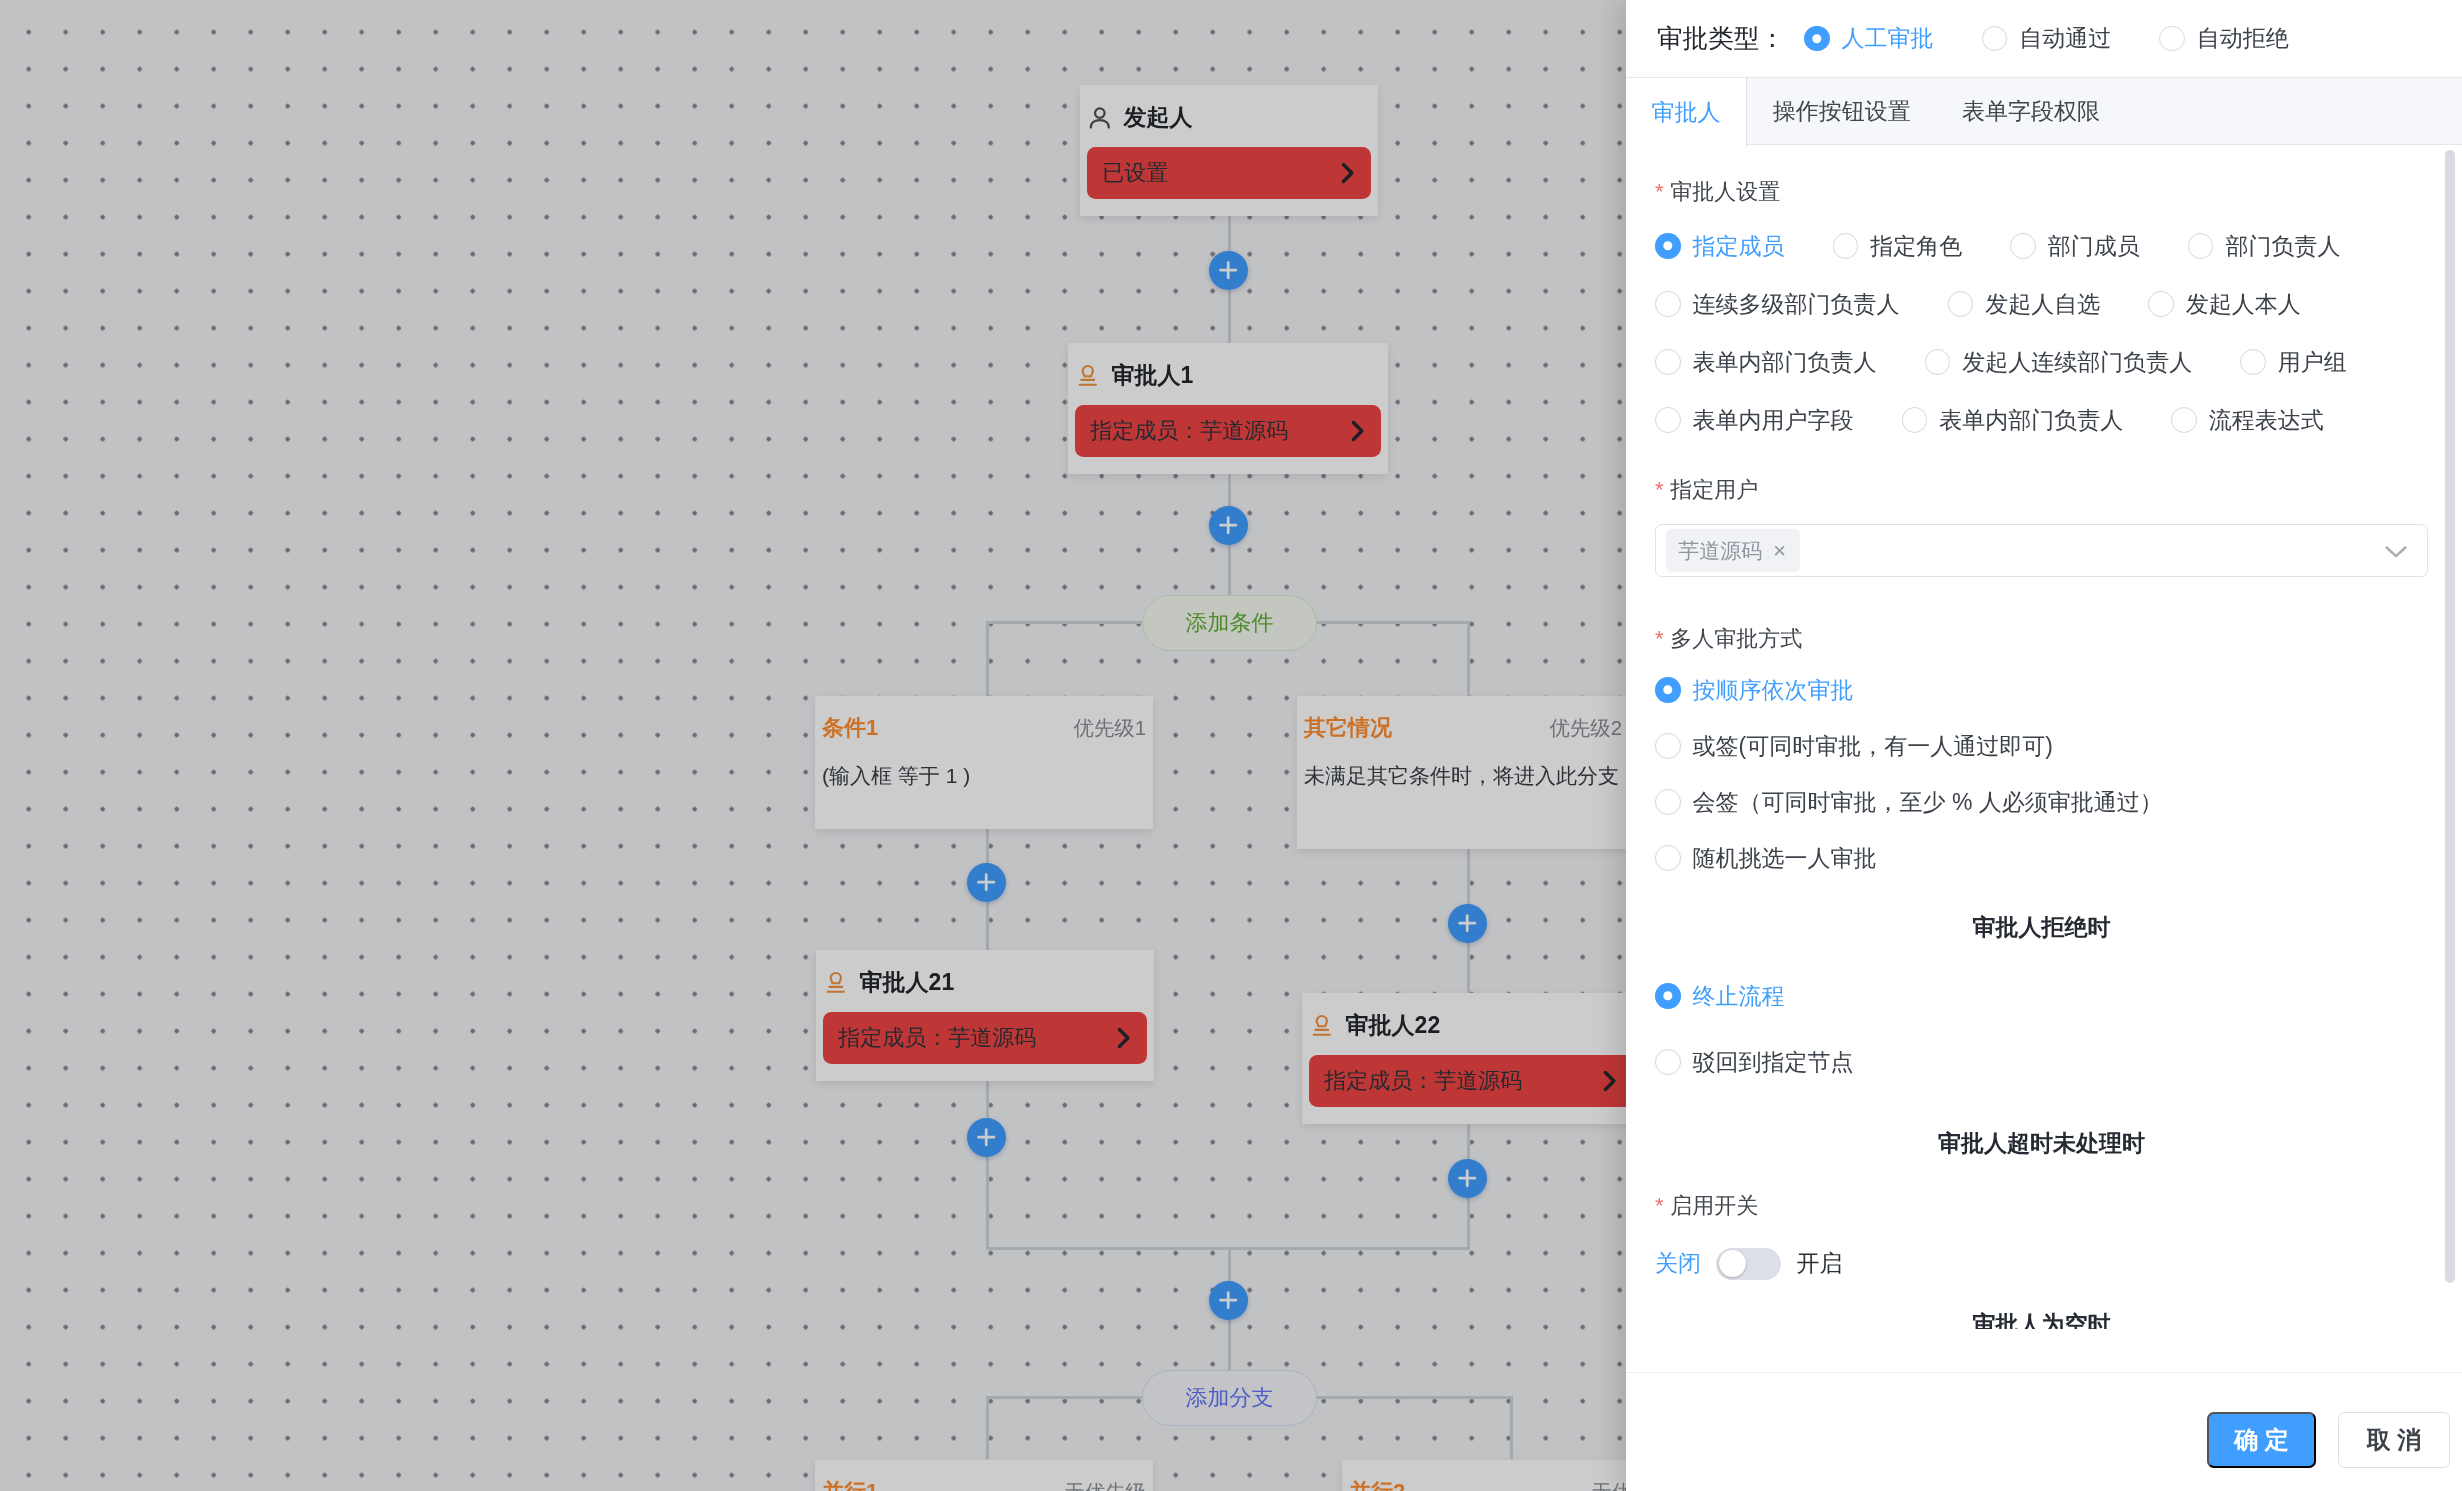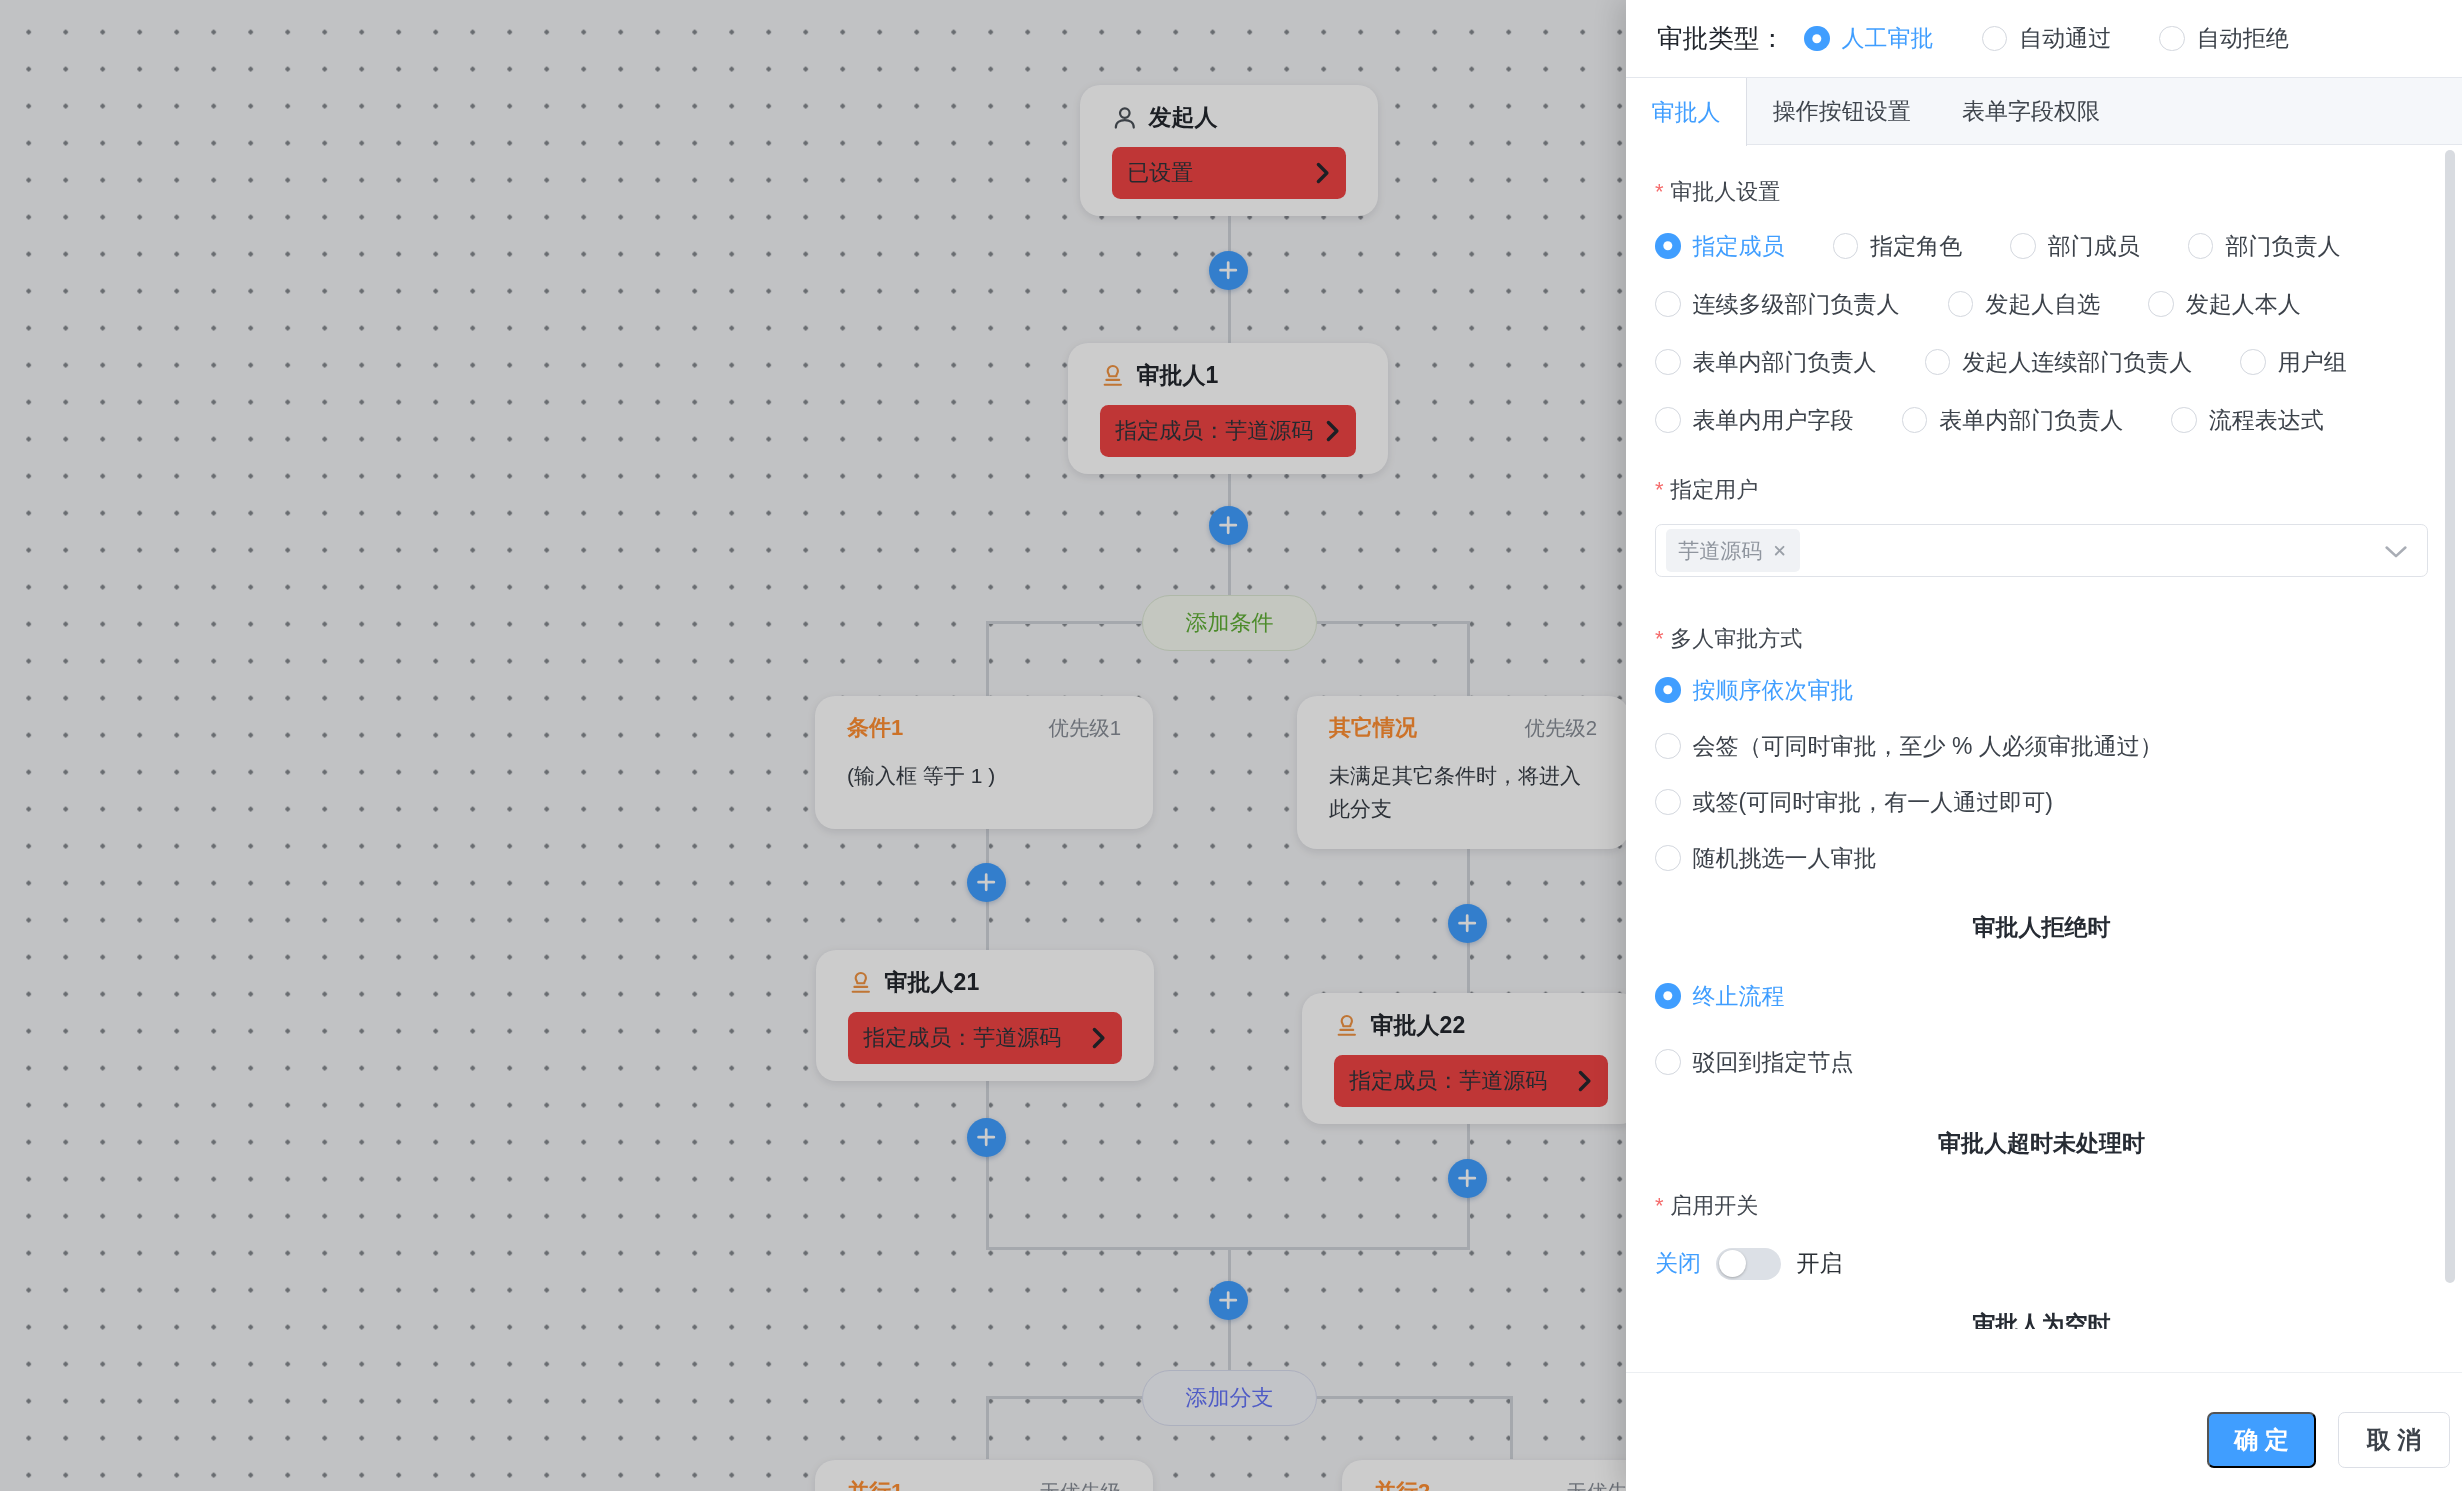--- a/index.html
+++ b/index.html
@@ -7,22 +7,22 @@
     font-family:"Liberation Sans","DejaVu Sans",sans-serif; }
   .stage { position:relative; width:2462px; height:1491px; background:#fff; }
 
   
   .canvas { position:absolute; inset:0; background-color:#f2f3f5;
     background-image:radial-gradient(circle,#83878d 2px,transparent 2.4px);
     background-size:37px 37px; background-position:10.2px 13.6px; z-index:0; }
   .vline,.hline { position:absolute; background:#cfd3d9; }
   .vline { width:2.6px; } .hline { height:2.6px; }
 
-  .node-card { position:absolute; background:#fff; border-radius:20px;
-    box-shadow:0 2.6px 8.5px rgba(16,24,40,.10); padding:17px 32px; }
+  .node-card { position:absolute; background:#fff; border-radius:0;
+    box-shadow:0 2.6px 8.5px rgba(16,24,40,.10); padding:17px 7px; }
   .node-head { display:flex; align-items:center; gap:11px; font-size:23px;
     font-weight:700; color:#23272e; }
   .node-row { margin-top:13.6px; background:#ef4444; border-radius:8.5px;
     padding:11px 15.3px; display:flex; justify-content:space-between;
     align-items:center; font-size:22px; color:#2e343b; }
   .cond-head { display:flex; justify-content:space-between; align-items:center; }
   .cond-title { color:#ff8f33; font-weight:700; font-size:22px; }
   .cond-priority { color:#878d96; font-size:20.4px; }
   .cond-body { margin-top:17px; font-size:21px; color:#383e46; line-height:1.55; }
 
@@ -414,25 +414,25 @@
         <span>多人审批方式</span>
       </div>
 
       <div class="vgroup">
         <label class="radio first">
           <span class="rdot checked"></span>
           <span class="rlabel checked">按顺序依次审批</span>
         </label>
         <label class="radio">
           <span class="rdot"></span>
+          <span class="rlabel">或签(可同时审批，有一人通过即可)</span>
+        </label>
+        <label class="radio">
+          <span class="rdot"></span>
           <span class="rlabel">会签（可同时审批，至少 % 人必须审批通过）</span>
-        </label>
-        <label class="radio">
-          <span class="rdot"></span>
-          <span class="rlabel">或签(可同时审批，有一人通过即可)</span>
         </label>
         <label class="radio">
           <span class="rdot"></span>
           <span class="rlabel">随机挑选一人审批</span>
         </label>
       </div>
 
       <div class="divider div-reject">
         <span class="dl"></span>
         <span class="dt">审批人拒绝时</span>

